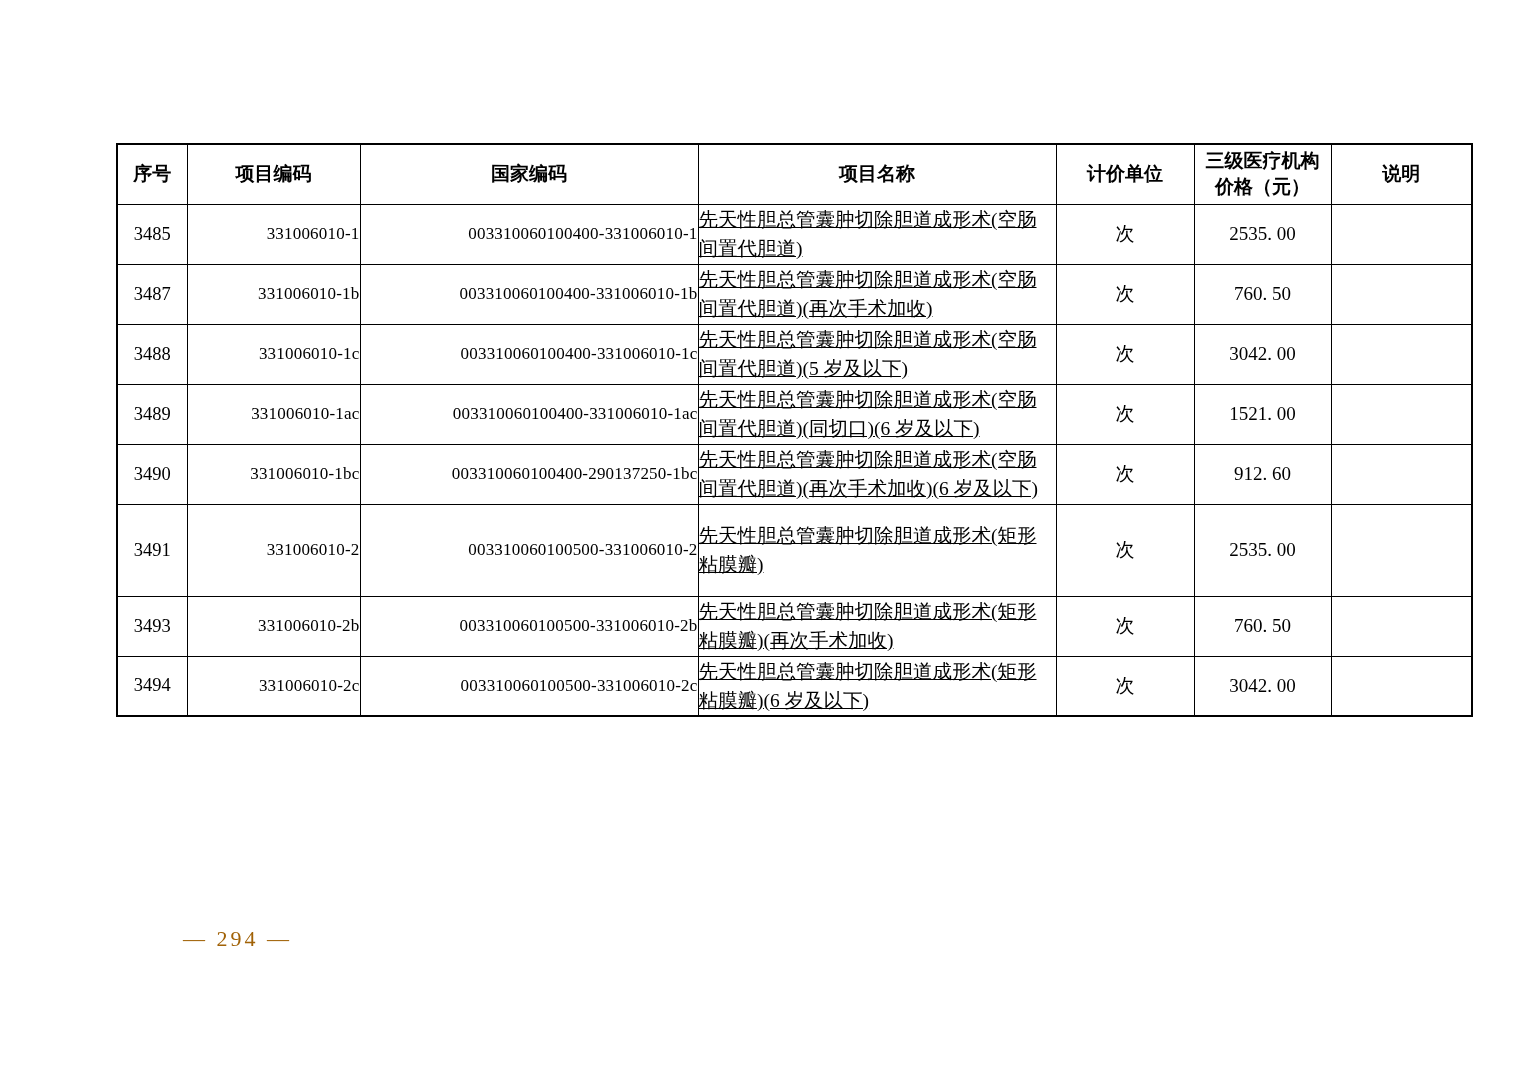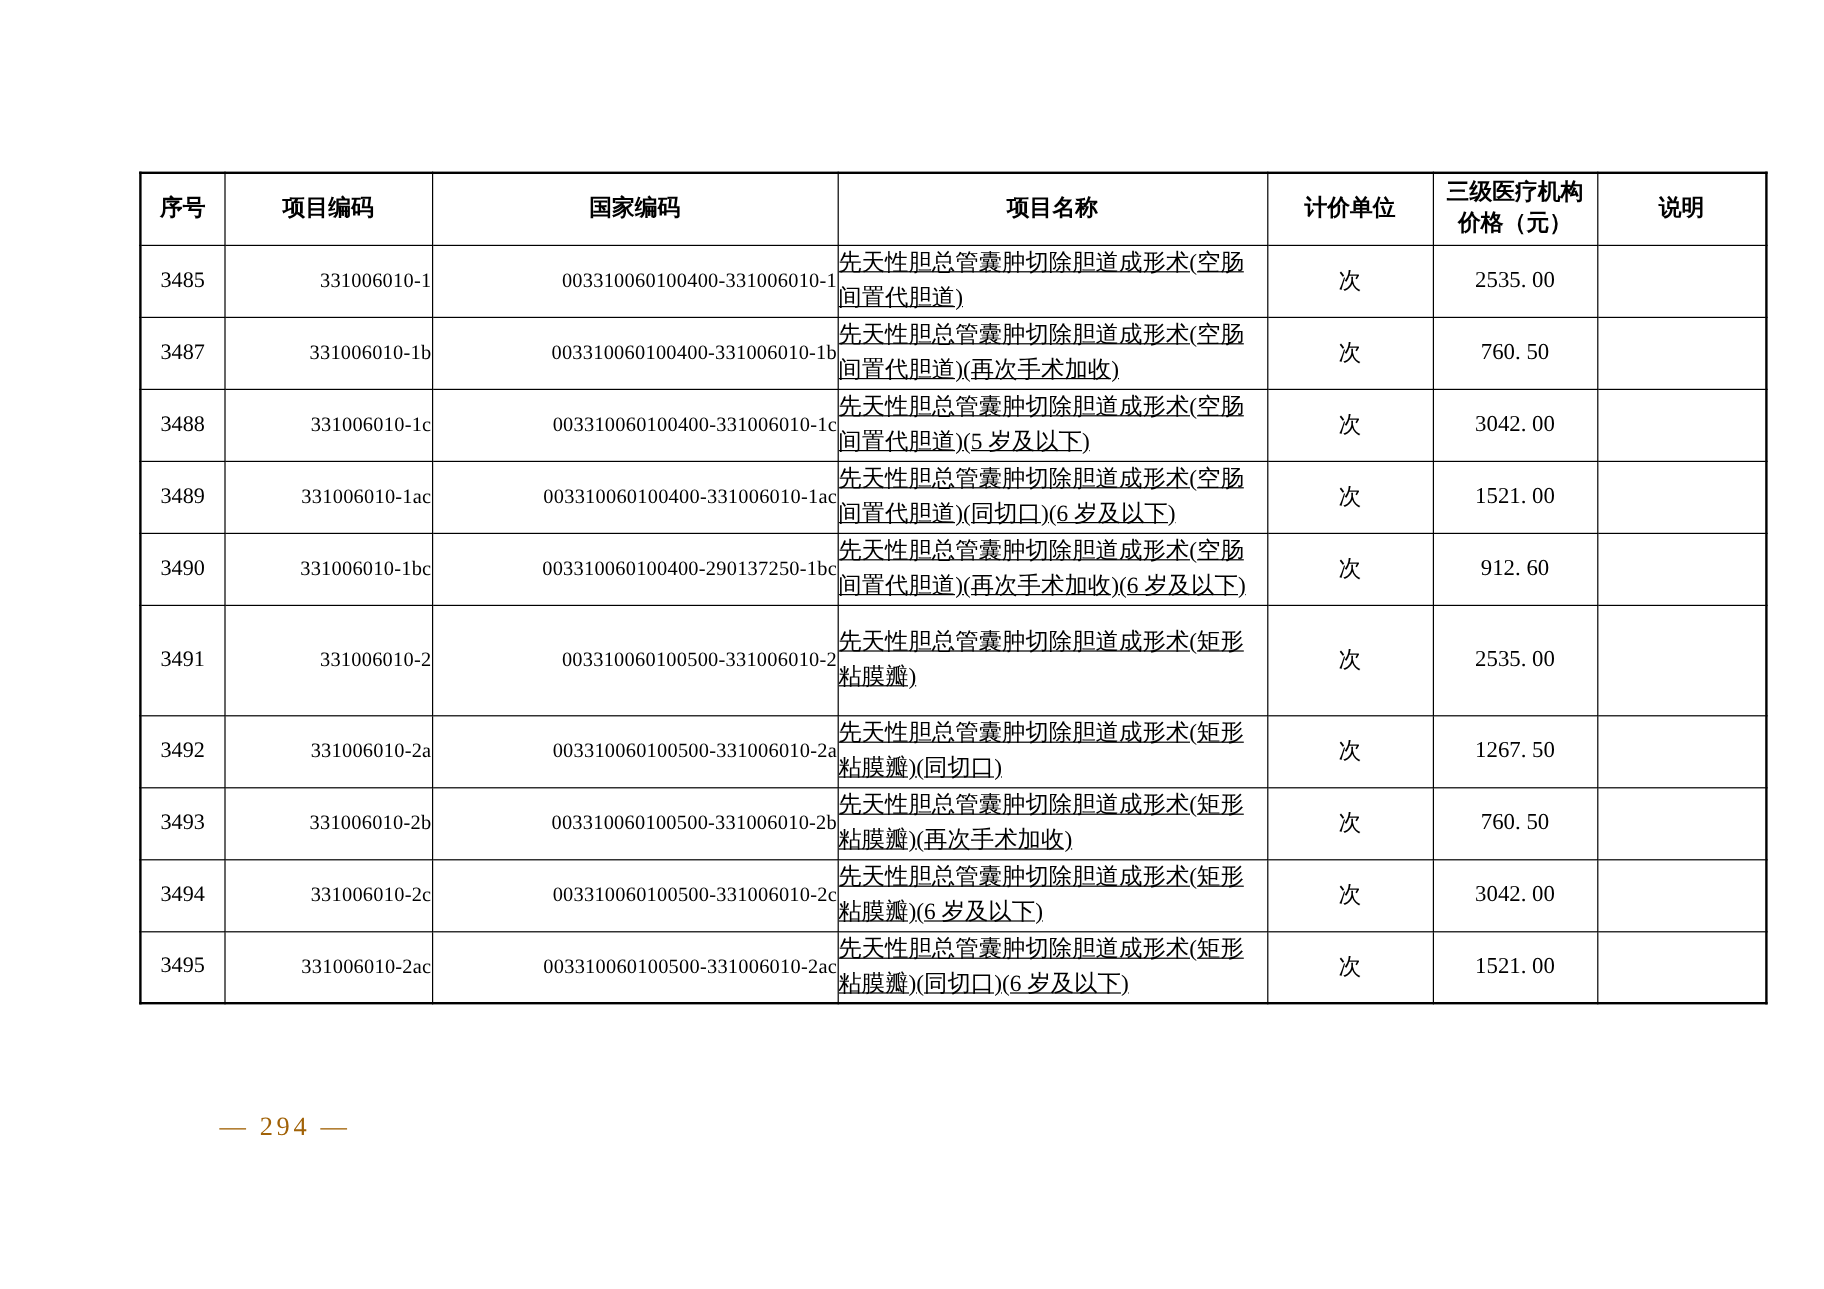--- a/index.html
+++ b/index.html
@@ -140,53 +140,35 @@
         <tr>
           <td class="c-seq">3491</td>
           <td class="c-code">331006010-2</td>
           <td class="c-code">003310060100500-331006010-2</td>
           <td class="c-name">先天性胆总管囊肿切除胆道成形术(矩形粘膜瓣)</td>
           <td class="c-unit">次</td>
           <td class="c-price">2535. 00</td>
           <td class="c-note"></td>
         </tr>
         <tr>
-          <td class="c-seq">3492</td>
-          <td class="c-code">331006010-2a</td>
-          <td class="c-code">003310060100500-331006010-2a</td>
-          <td class="c-name">先天性胆总管囊肿切除胆道成形术(矩形粘膜瓣)(同切口)</td>
-          <td class="c-unit">次</td>
-          <td class="c-price">1267. 50</td>
-          <td class="c-note"></td>
-        </tr>
-        <tr>
           <td class="c-seq">3493</td>
           <td class="c-code">331006010-2b</td>
           <td class="c-code">003310060100500-331006010-2b</td>
           <td class="c-name">先天性胆总管囊肿切除胆道成形术(矩形粘膜瓣)(再次手术加收)</td>
           <td class="c-unit">次</td>
           <td class="c-price">760. 50</td>
           <td class="c-note"></td>
         </tr>
         <tr>
           <td class="c-seq">3494</td>
           <td class="c-code">331006010-2c</td>
           <td class="c-code">003310060100500-331006010-2c</td>
           <td class="c-name">先天性胆总管囊肿切除胆道成形术(矩形粘膜瓣)(6 岁及以下)</td>
           <td class="c-unit">次</td>
           <td class="c-price">3042. 00</td>
           <td class="c-note"></td>
         </tr>
-        <tr>
-          <td class="c-seq">3495</td>
-          <td class="c-code">331006010-2ac</td>
-          <td class="c-code">003310060100500-331006010-2ac</td>
-          <td class="c-name">先天性胆总管囊肿切除胆道成形术(矩形粘膜瓣)(同切口)(6 岁及以下)</td>
-          <td class="c-unit">次</td>
-          <td class="c-price">1521. 00</td>
-          <td class="c-note"></td>
-        </tr>
       </tbody>
   </table>
 
   <div class="page-number">— 294 —</div>
 
 </div>
 
 </body></html>

